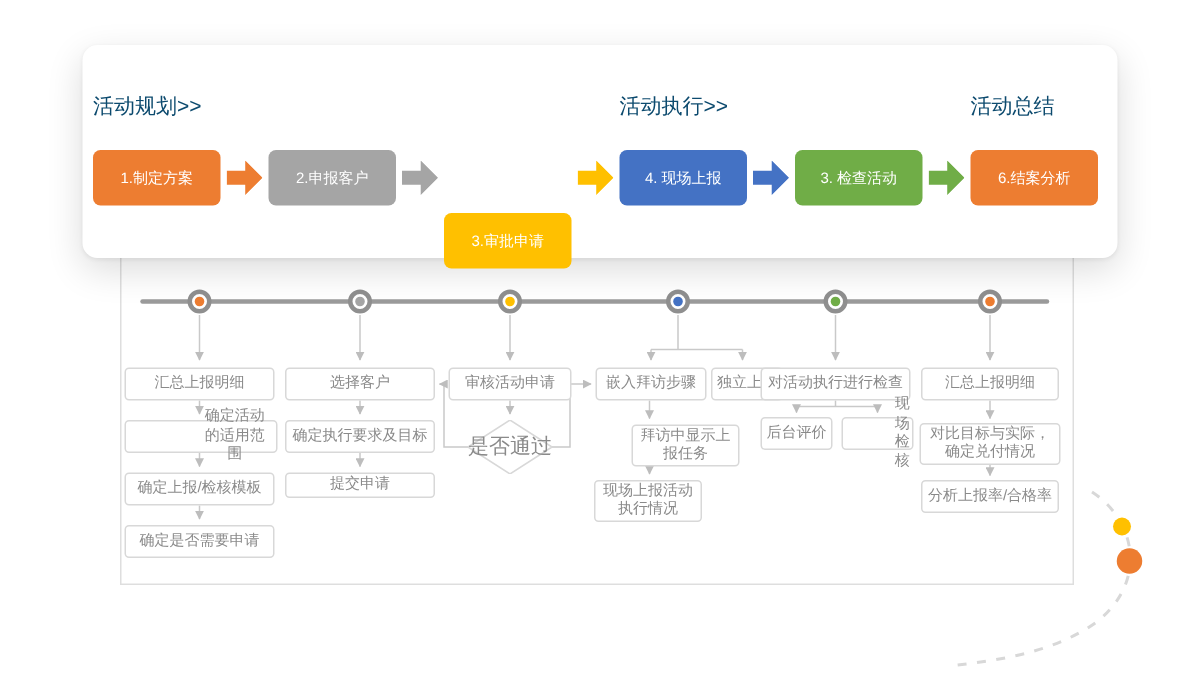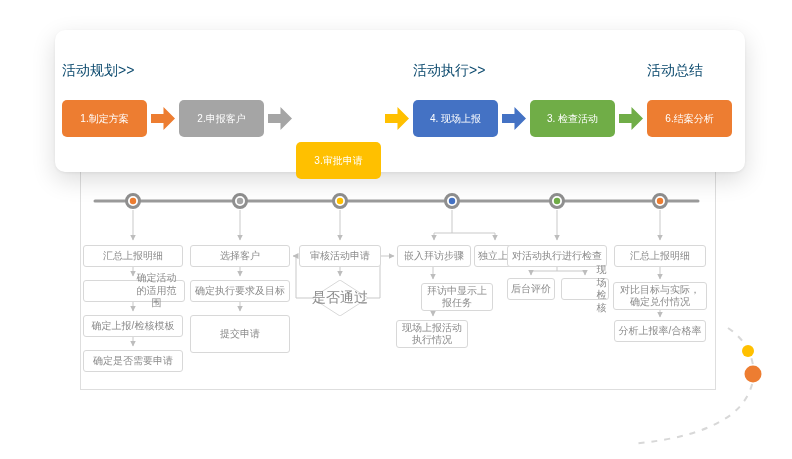--- a/index.html
+++ b/index.html
@@ -124,21 +124,21 @@
     <circle cx="753" cy="374" r="8.5" fill="#ED7D31"></circle>
   </svg>
 
   <div class="fbox" style="left:83px;top:245px;width:100px;height:22px;">汇总上报明细</div>
   <div class="fbox" style="left:83px;top:280px;width:102px;height:22px;padding-left:48px;">确定活动的适用范围</div>
   <div class="fbox" style="left:83px;top:315px;width:100px;height:22px;">确定上报/检核模板</div>
   <div class="fbox" style="left:83px;top:350px;width:100px;height:22px;">确定是否需要申请</div>
 
   <div class="fbox" style="left:190px;top:245px;width:100px;height:22px;">选择客户</div>
   <div class="fbox" style="left:190px;top:280px;width:100px;height:22px;">确定执行要求及目标</div>
-  <div class="fbox" style="left:190px;top:315px;width:100px;height:38px;">提交申请</div>
+  <div class="fbox" style="left:190px;top:315px;width:100px;height:17px;">提交申请</div>
 
   <div class="fbox" style="left:299px;top:245px;width:82px;height:22px;">审核活动申请</div>
   <div class="diamond">
     <svg width="56" height="36" viewBox="0 0 56 36">
       <polygon points="28,0 56,18 28,36 0,18" fill="#fff" stroke="#d8d8d8" stroke-width="1"></polygon>
     </svg>
     <span>是否通过</span>
   </div>
 
   <div class="fbox" style="left:397px;top:245px;width:74px;height:22px;">嵌入拜访步骤</div>

